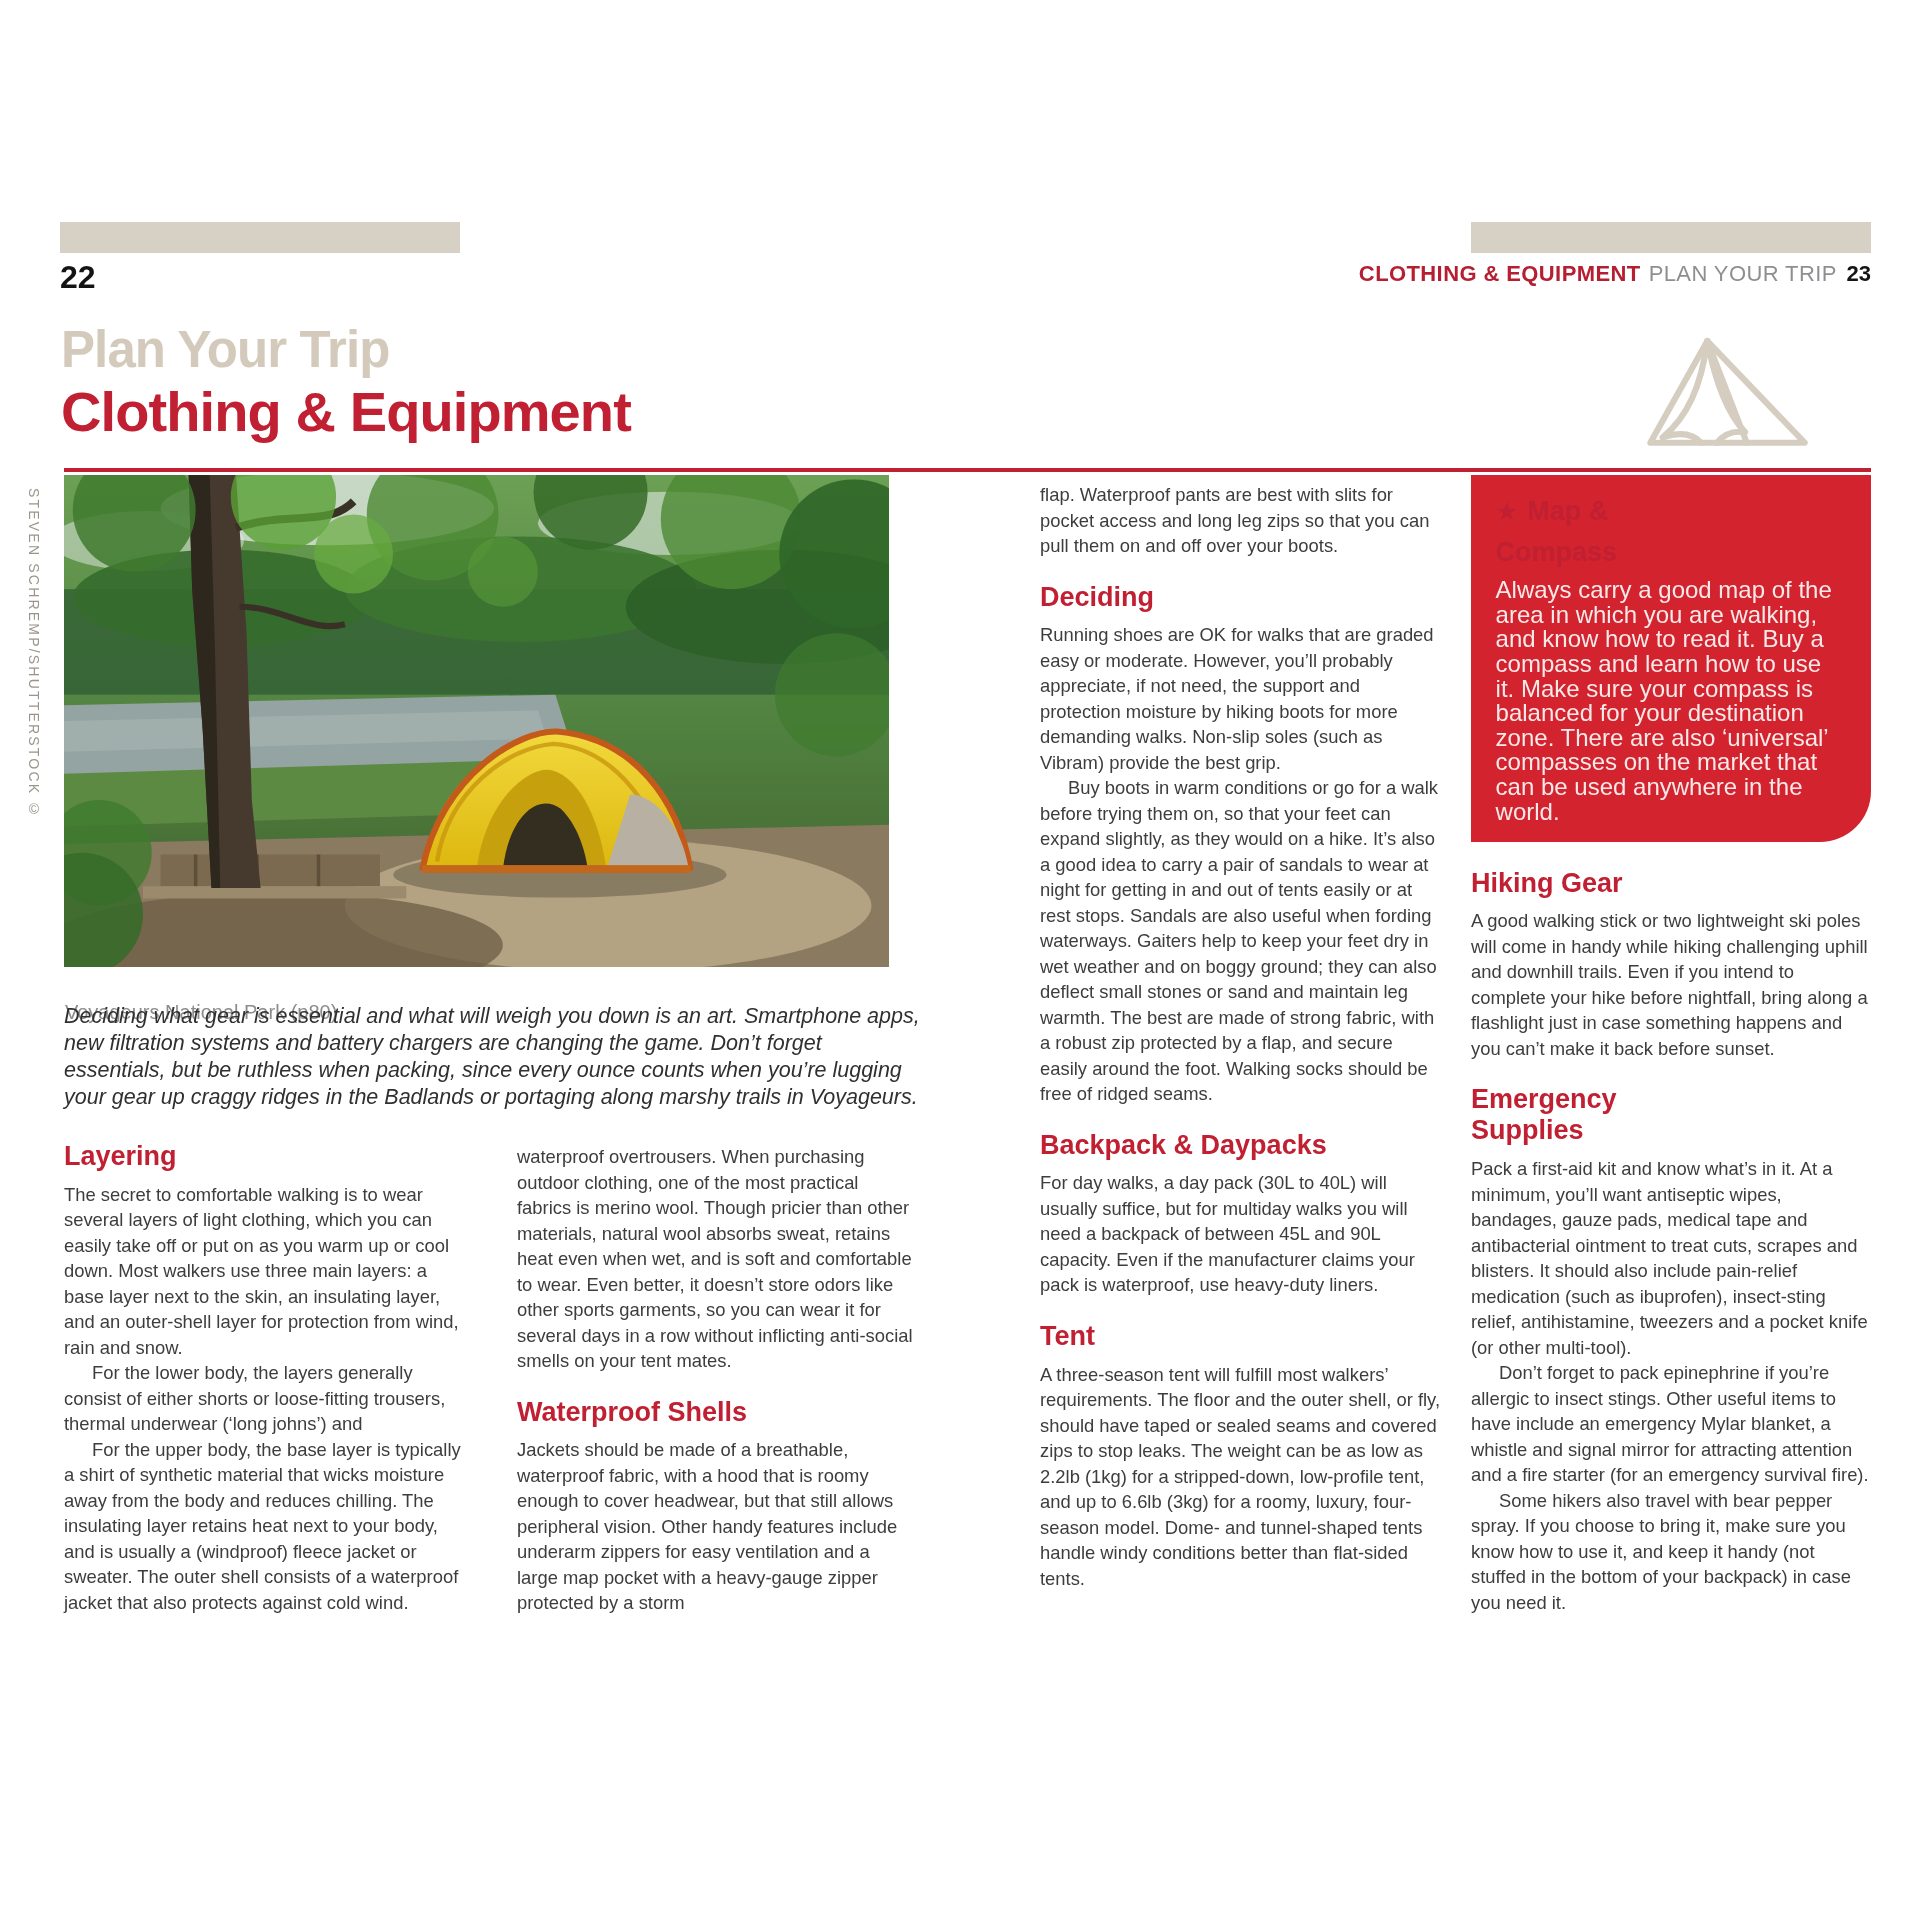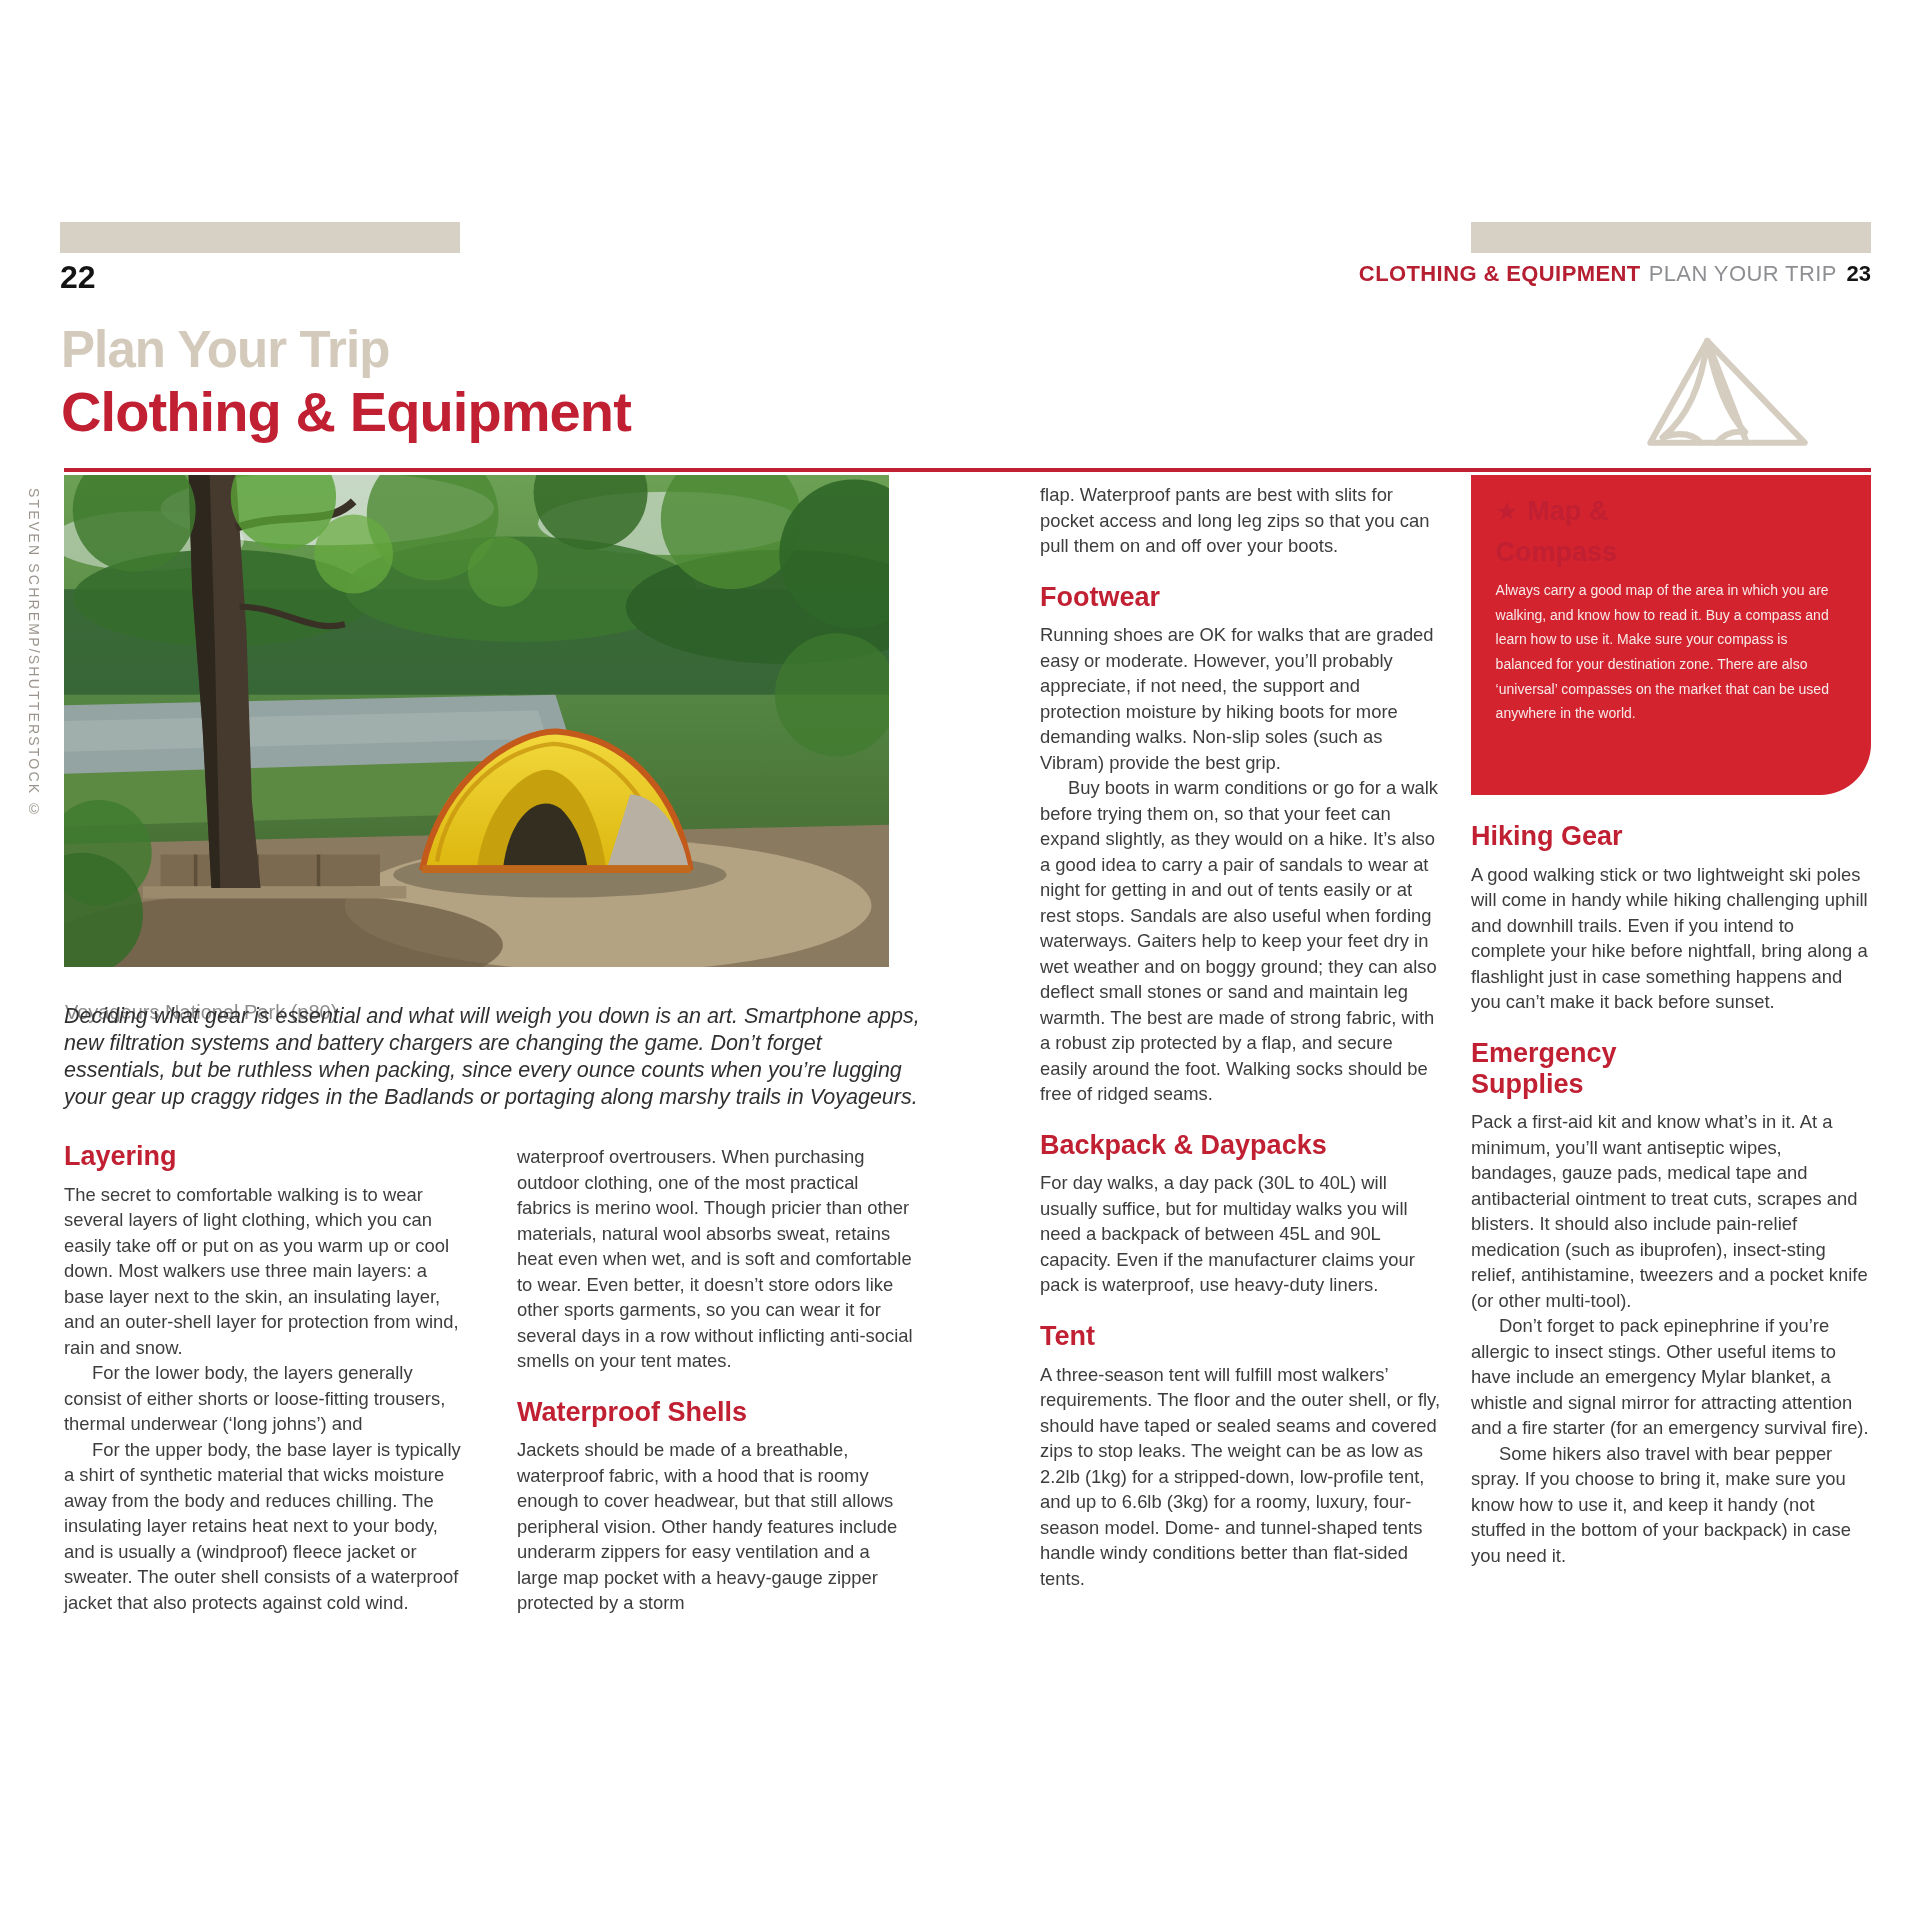--- a/index.html
+++ b/index.html
@@ -38,21 +38,21 @@
   .col p + h2, .col .mapbox + h2{margin-top:23px;}
   .col1{left:64px;top:1141px;width:397px;}
   .col2{left:517px;top:1144px;width:397px;}
   .col3{left:1040px;top:482px;width:402px;}
   .col4{left:1471px;top:475px;width:400px;}
 
   .mapbox{background:#d2232f;color:#ffffff;border-radius:0 0 51px 0;
           padding:21px 24.6px 17.6px 24.6px;min-height:320px;box-sizing:border-box;margin-bottom:26px;}
   .mb-h{font-size:26px;line-height:32px;font-weight:bold;margin:0;color:#ffffff;}
   .mb-h .star{margin-right:8.8px;font-size:25.5px;}
-  .mapbox p{font-size:14px;line-height:24.6px;margin:10.5px 0 0 0;color:#f9e9e9;}
+  .mapbox p{font-size:24px;line-height:24.6px;margin:10.5px 0 0 0;color:#f9e9e9;}
 
   .two-line span{display:block;}
 </style>
 </head>
 <body>
 
 <div class="sheet">
 
   <div class="bar bar-left"></div>
   <div class="bar bar-right"></div>
@@ -160,21 +160,21 @@
   </div>
 
   <div class="col col2">
     <p>waterproof overtrousers. When purchasing outdoor clothing, one of the most practical fabrics is merino wool. Though pricier than other materials, natural wool absorbs sweat, retains heat even when wet, and is soft and comfortable to wear. Even better, it doesn’t store odors like other sports garments, so you can wear it for several days in a row without inflicting anti-social smells on your tent mates.</p>
     <h2>Waterproof Shells</h2>
     <p>Jackets should be made of a breathable, waterproof fabric, with a hood that is roomy enough to cover headwear, but that still allows peripheral vision. Other handy features include underarm zippers for easy ventilation and a large map pocket with a heavy-gauge zipper protected by a storm</p>
   </div>
 
   <div class="col col3">
     <p>flap. Waterproof pants are best with slits for pocket access and long leg zips so that you can pull them on and off over your boots.</p>
-    <h2>Footwear</h2>
+    <h2>Deciding</h2>
     <p>Running shoes are OK for walks that are graded easy or moderate. However, you’ll probably appreciate, if not need, the support and protection moisture by hiking boots for more demanding walks. Non-slip soles (such as Vibram) provide the best grip.</p>
     <p class="ind">Buy boots in warm conditions or go for a walk before trying them on, so that your feet can expand slightly, as they would on a hike. It’s also a good idea to carry a pair of sandals to wear at night for getting in and out of tents easily or at rest stops. Sandals are also useful when fording waterways. Gaiters help to keep your feet dry in wet weather and on boggy ground; they can also deflect small stones or sand and maintain leg warmth. The best are made of strong fabric, with a robust zip protected by a flap, and secure easily around the foot. Walking socks should be free of ridged seams.</p>
     <h2>Backpack &amp; Daypacks</h2>
     <p>For day walks, a day pack (30L to 40L) will usually suffice, but for multiday walks you will need a backpack of between 45L and 90L capacity. Even if the manufacturer claims your pack is waterproof, use heavy-duty liners.</p>
     <h2>Tent</h2>
     <p>A three-season tent will fulfill most walkers’ requirements. The floor and the outer shell, or fly, should have taped or sealed seams and covered zips to stop leaks. The weight can be as low as 2.2lb (1kg) for a stripped-down, low-profile tent, and up to 6.6lb (3kg) for a roomy, luxury, four-season model. Dome- and tunnel-shaped tents handle windy conditions better than flat-sided tents.</p>
   </div>
 
   <div class="col col4">
     <div class="mapbox">

